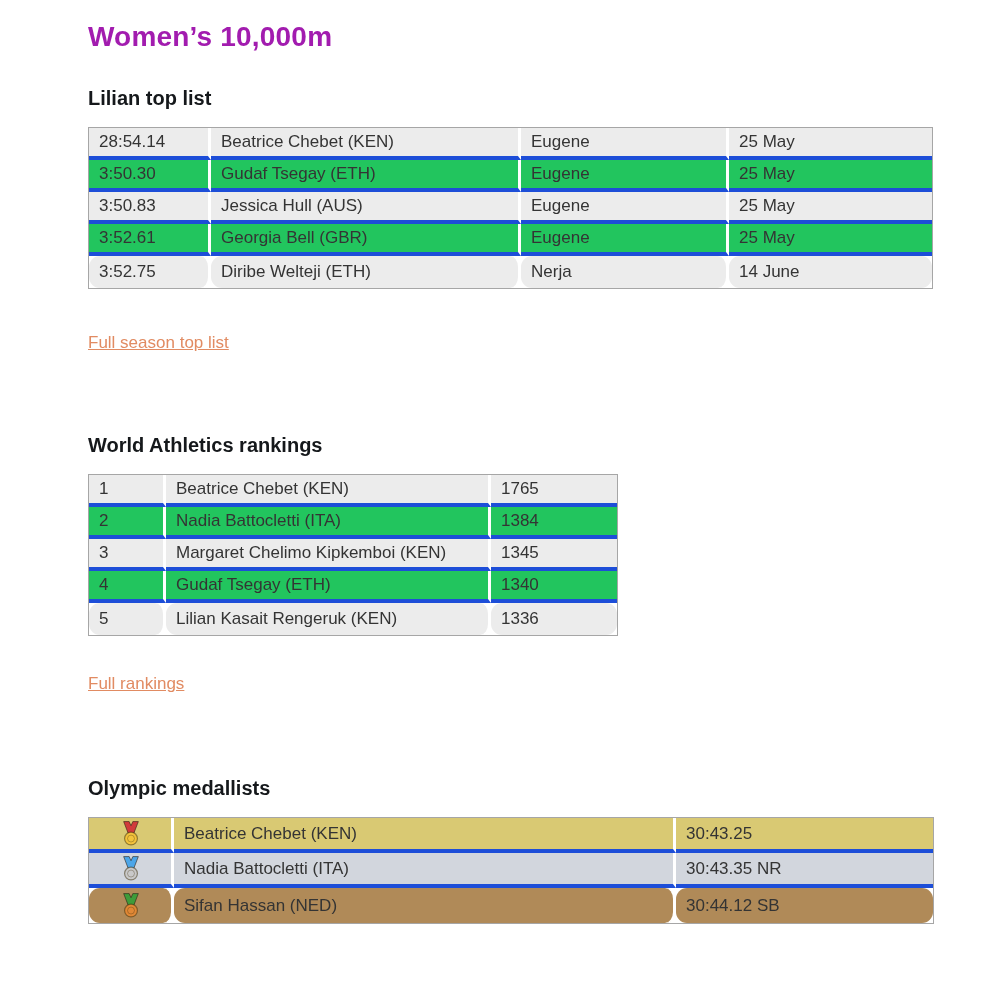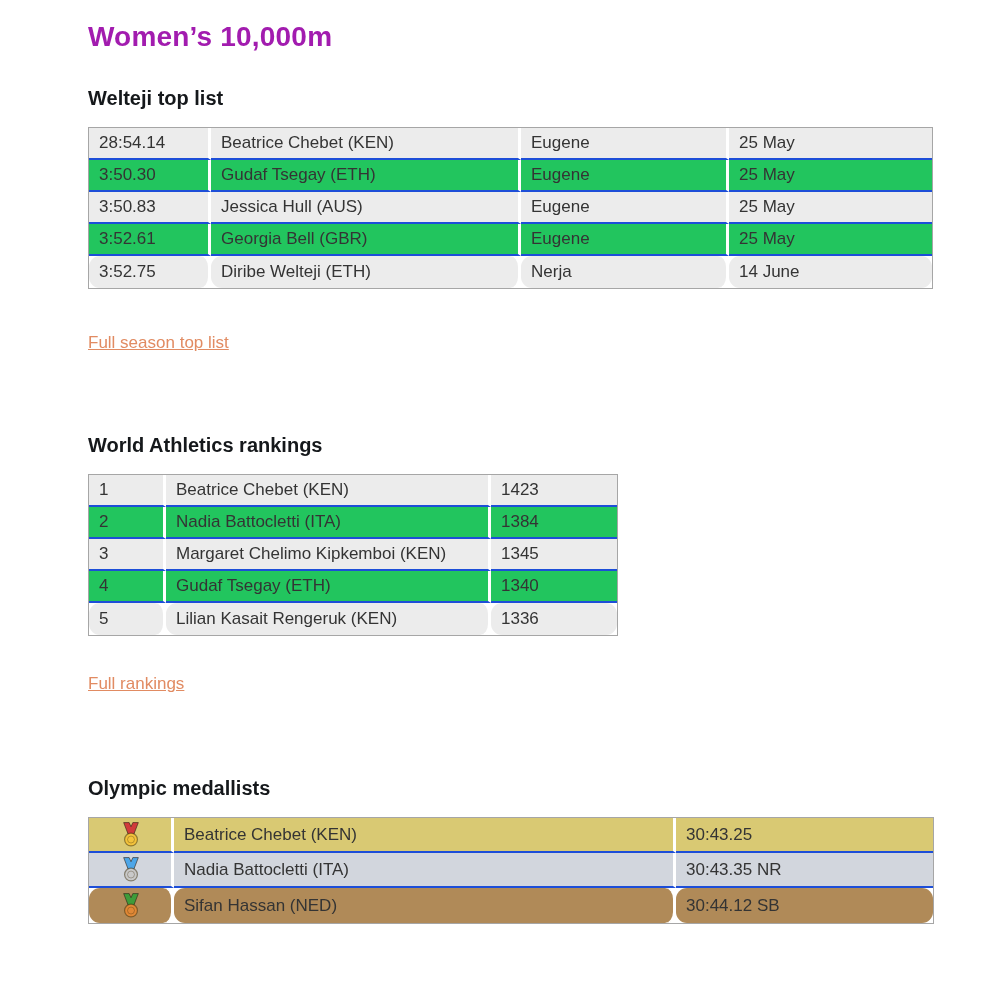--- a/index.html
+++ b/index.html
@@ -34,21 +34,21 @@
     border: 1px solid #a6a6a6;
     margin-top: 17px;
   }
   table.data-table td {
     height: 32px;
     padding: 0 8px 0 10px;
     font-size: 17px;
     color: #343434;
     vertical-align: middle;
     border-right: 3px solid #ffffff;
-    border-bottom: 2px solid #1d4ed8;
+    border-bottom: 4px solid #1d4ed8;
     white-space: nowrap;
     overflow: hidden;
   }
   table.data-table tr td:last-child { border-right: none; }
   table.data-table tr:last-child td { border-bottom: none; border-radius: 11px; }
 
   .row-light td { background: #ececec; }
   .row-dark  td { background: #22c55e; }
 
   
@@ -90,21 +90,21 @@
   .medal-icon circle.inner { fill: none; stroke: rgba(60,45,10,0.35); stroke-width: 1; }
 </style>
 </head>
 <body>
 
 <div class="page">
 
   <h1 class="page-title">Women’s 10,000m</h1>
 
   
-  <h2 class="section-heading heading-season">Welteji top list</h2>
+  <h2 class="section-heading heading-season">Lilian top list</h2>
 
   <table class="data-table">
     <colgroup>
         <col style="width:122px">
         <col style="width:310px">
         <col style="width:208px">
         <col style="width:203px">
       </colgroup>
     <tbody>
         <tr class="row-light">
@@ -148,21 +148,21 @@
   <table class="data-table">
     <colgroup>
         <col style="width:77px">
         <col style="width:325px">
         <col style="width:126px">
       </colgroup>
     <tbody>
         <tr class="row-light">
       <td>1</td>
       <td>Beatrice Chebet (KEN)</td>
-      <td>1423</td>
+      <td>1765</td>
     </tr>
     <tr class="row-dark">
       <td>2</td>
       <td>Nadia Battocletti (ITA)</td>
       <td>1384</td>
     </tr>
     <tr class="row-light">
       <td>3</td>
       <td>Margaret Chelimo Kipkemboi (KEN)</td>
       <td>1345</td>

